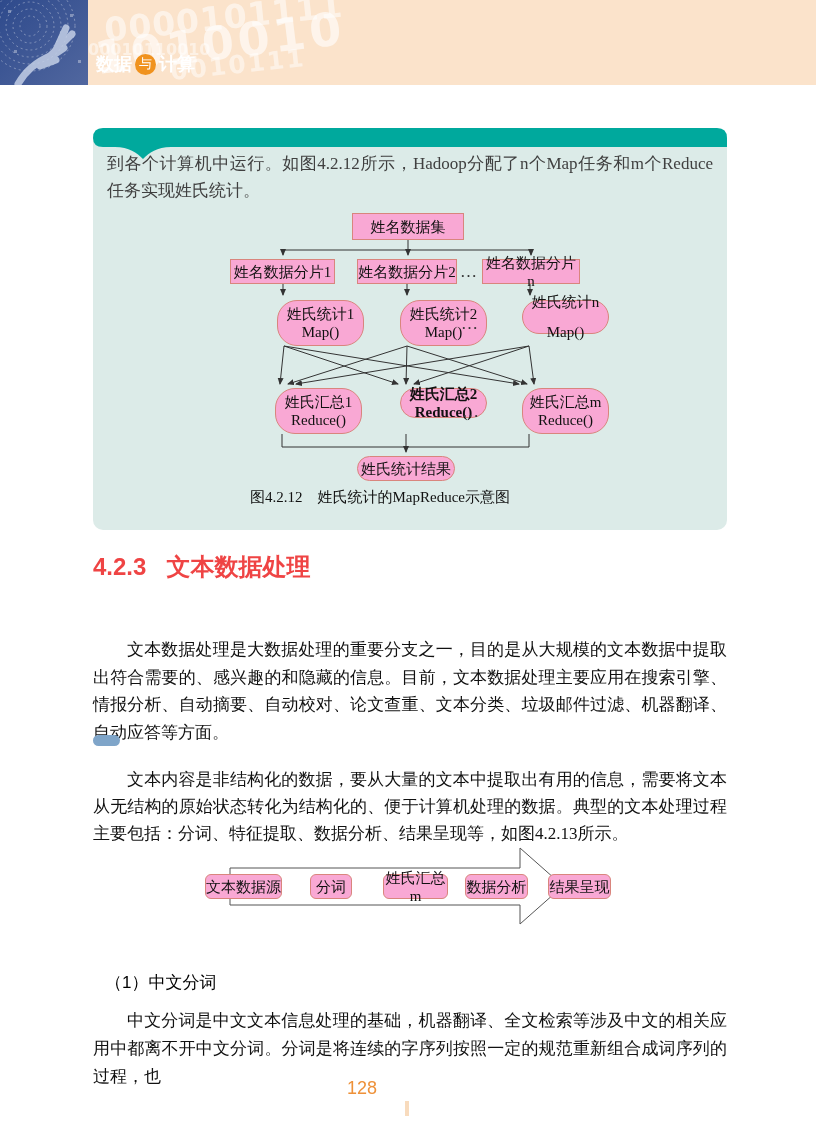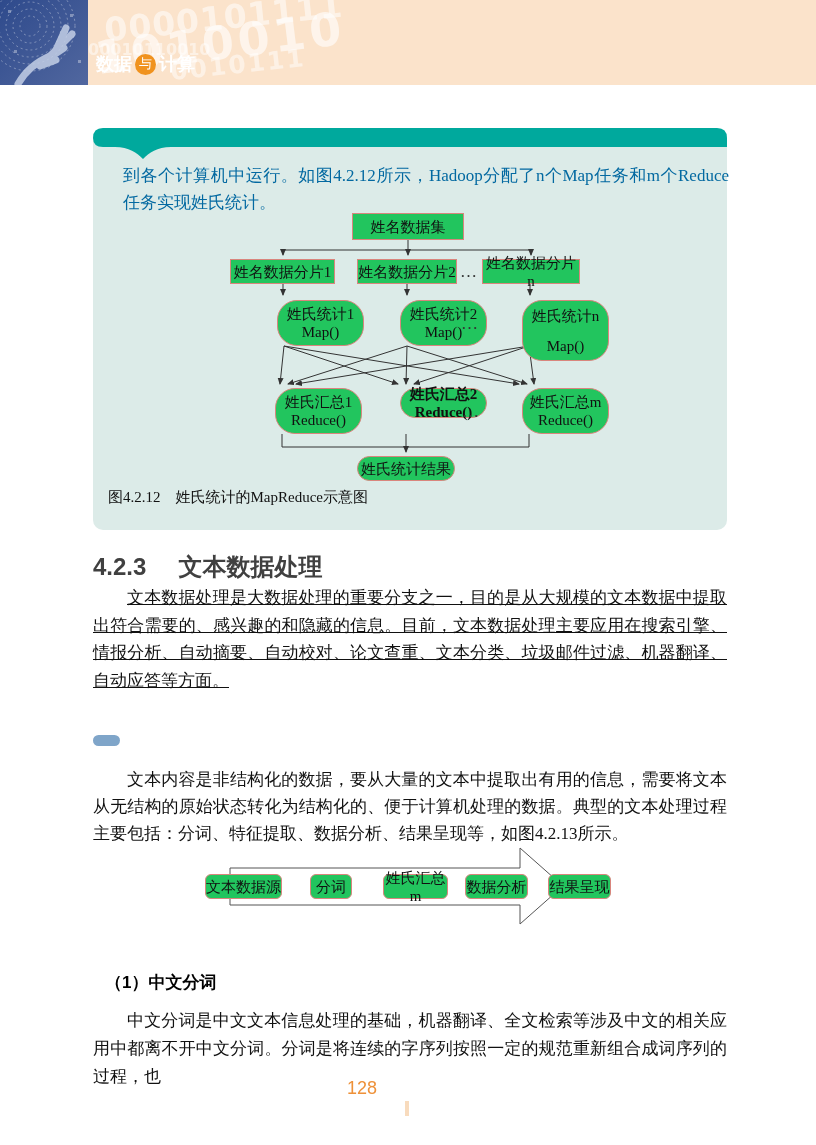--- a/index.html
+++ b/index.html
@@ -17,47 +17,47 @@
   .b4 { left:170px; top:50px;  font-size:25px; transform:rotate(-6deg); letter-spacing:2px; color:rgba(255,255,255,0.5); }
   .brand { position:absolute; left:96px; top:52px; display:flex; align-items:center;
            font-family:"Liberation Sans", sans-serif; color:#ffffff; font-size:18px; font-weight:bold; }
   .brand-circle { display:inline-flex; width:21px; height:21px; border-radius:50%; background:#f0921e;
                   color:#fff; font-size:13px; align-items:center; justify-content:center; margin:0 3px; font-weight:normal; }
 
   
   .callout { position:absolute; left:93px; top:128px; width:634px; height:402px;
              background:#dcebe8; border-radius:10px; }
   .callout-topbar { position:absolute; left:0; top:0; width:634px; height:34px; }
-  .callout-text { position:absolute; left:14px; top:34px; width:606px; font-size:17px; line-height:27px;
-                  text-align:justify; color:#0369a1;margin-left:16px; }
+  .callout-text { position:absolute; left:14px; top:22px; width:606px; font-size:17px; line-height:27px;
+                  text-align:justify; color:#404040; }
 
   
   .fig1-lines { position:absolute; left:0; top:0; }
-  .node { position:absolute; background:#22c55e; border:1px solid #d9857d; box-sizing:border-box;
+  .node { position:absolute; background:#f9a8d4; border:1px solid #d9857d; box-sizing:border-box;
           display:flex; align-items:center; justify-content:center; text-align:center;
           font-size:15px; color:#111; line-height:18px; }
   .oval { border-radius:20px; flex-direction:column;margin-left:36px; }
   .stadium { border-radius:13px; }
   .dots { position:absolute; font-size:17px; color:#333; }
-  .figcap { position:absolute; left:0; width:574px; text-align:left; font-size:15px; color:#111;padding-left:15px; }
-
-  
-  .sec-heading { position:absolute; left:93px; top:551px; display:flex; align-items:baseline; gap:32px;
-                 font-family:"Liberation Sans", sans-serif; font-weight:bold; font-size:24px; color:#404040; }
+  .figcap { position:absolute; left:0; width:574px; text-align:center; font-size:15px; color:#111; }
+
+  
+  .sec-heading { position:absolute; left:93px; top:551px; display:flex; align-items:baseline; gap:20px;
+                 font-family:"Liberation Sans", sans-serif; font-weight:bold; font-size:24px; color:#ef4444; }
   .para { position:absolute; left:93px; width:634px; font-size:17px; line-height:27.5px;
           text-align:justify; text-indent:2em; color:#111; }
-  .p1 { top:584px;text-decoration:underline; }
+  .p1 { top:636px; }
   .p2 { top:766px; line-height:27px; }
   .p3 { top:1007px; line-height:28px; }
   .sub-heading { position:absolute; left:93px; top:735px; display:flex; align-items:center;
                  font-weight:bold; font-size:18px; color:#1b5c99; }
   .bullet-capsule { display:inline-block; width:27px; height:11px; border-radius:6px;
                     background:#7fa5c9; margin-right:9px; }
   .item-heading { position:absolute; left:105px; top:971px; font-family:"Liberation Sans", sans-serif;
-                  font-weight:bold; font-size:17px; color:#000; }
+                  font-weight:normal; font-size:17px; color:#000; }
 
   
   .fig2 { position:absolute; left:93px; top:843px; width:634px; height:112px; }
   .fig2 svg { position:absolute; left:0; top:0; }
   .step { position:absolute; top:31px; height:25px;border-radius:6px; }
   .fig2cap { position:absolute; left:0; top:89px; width:634px; text-align:center; font-size:15px; color:#111; }
 
   
   .page-num { position:absolute; left:0; top:1078px; width:724px; text-align:center;
               font-family:"Liberation Sans", sans-serif; font-size:18px; color:#ee9139; }
@@ -156,21 +156,21 @@
       <span class="dots" style="left:367px; top:134px;">…</span>
 
       <div class="node oval" style="left:148px; top:172px; width:87px; height:46px;">
         <span>姓氏统计1</span>
         <span>Map()</span>
       </div>
       <div class="node oval" style="left:271px; top:172px; width:87px; height:46px;">
         <span>姓氏统计2</span>
         <span>Map()</span>
       </div>
-      <div class="node oval" style="left:393px; top:172px; width:87px; height:61px;gap:12px;">
+      <div class="node oval" style="left:393px; top:172px; width:87px; height:34px;gap:12px;">
         <span>姓氏统计n</span>
         <span>Map()</span>
       </div>
       <span class="dots" style="left:368px; top:186px;">…</span>
 
       <div class="node oval" style="left:146px; top:260px; width:87px; height:46px;">
         <span>姓氏汇总1</span>
         <span>Reduce()</span>
       </div>
       <div class="node oval" style="left:271px; top:260px; width:87px; height:30px;font-weight:bold;">

